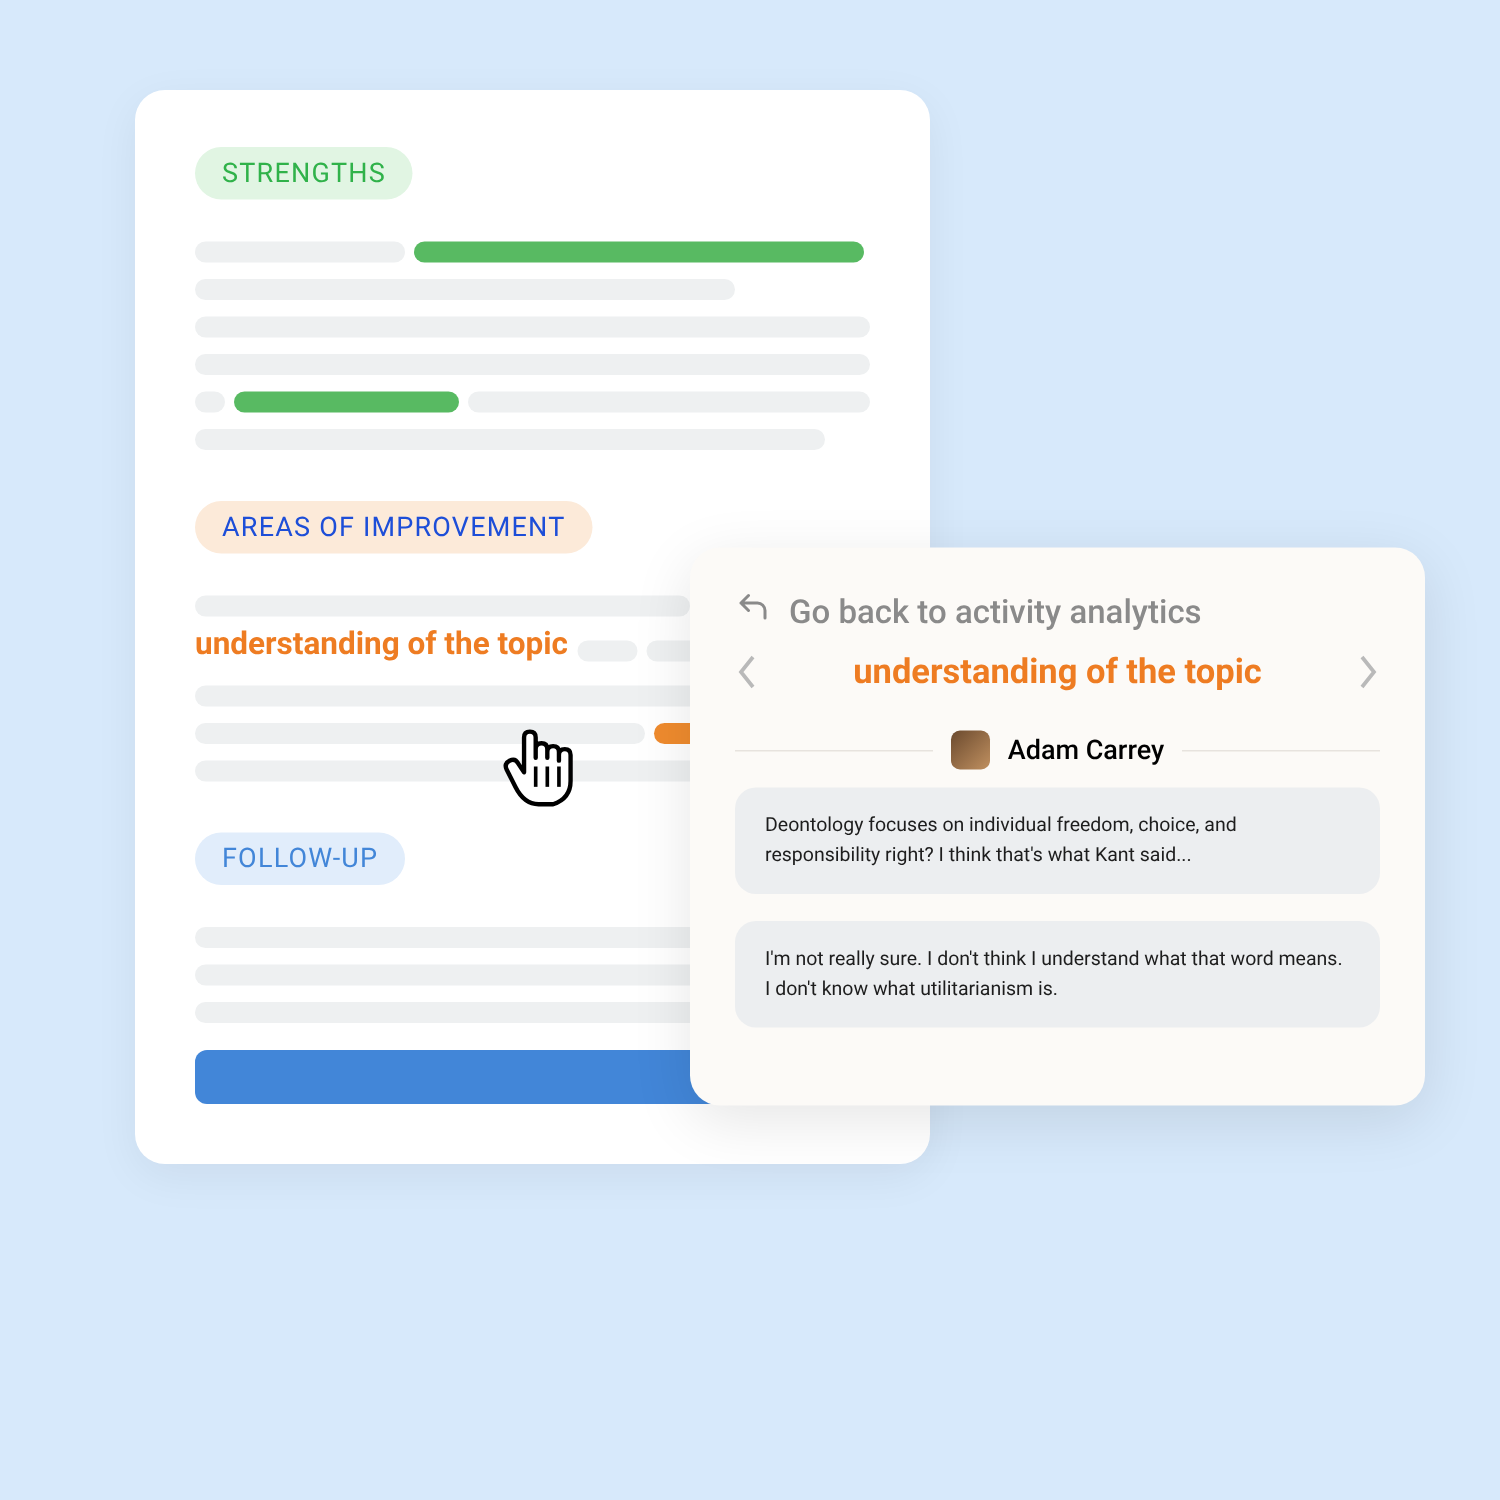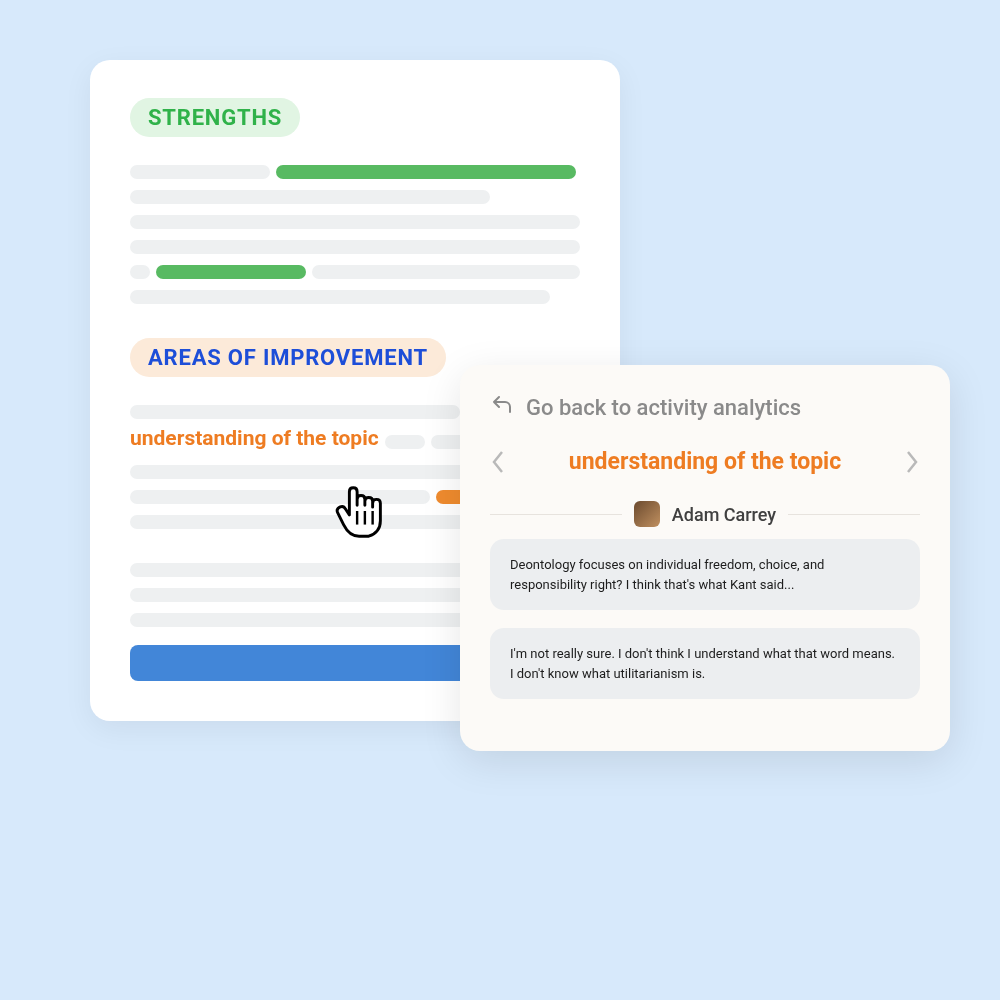--- a/index.html
+++ b/index.html
@@ -19,22 +19,22 @@
     background: #fff;
     border-radius: 20px;
     box-shadow: 0 8px 30px rgba(0,0,0,0.06);
     padding: 38px 40px 40px 40px;
   }
 
   .pill {
     display: inline-block;
     border-radius: 999px;
     padding: 7px 18px;
-    font-weight: 700;
-    font-size: 22px;
+    font-weight: 400;
+    font-size: 18px;
     letter-spacing: 0.8px;
     margin-bottom: 28px;
   }
   .pill-strengths { background: #e1f5e3; color: #30b24a; }
   .pill-improve   { background: #fcead9; color: #1d4ed8; }
   .pill-followup  { background: #e1edfb; color: #4286d8; }
 
   .lines { margin-bottom: 34px; }
   .line-row { display: flex; gap: 6px; margin-bottom: 11px; }
   .bar {
@@ -87,21 +87,21 @@
     z-index: 10;
   }
 
   .go-back {
     display: flex;
     align-items: center;
     gap: 12px;
     color: #8a8a8a;
     font-size: 22px;
     font-weight: 500;
-    margin-bottom: 26px;
+    margin-bottom: 11px;
   }
   .go-back svg { width: 24px; height: 24px; stroke: #8a8a8a; fill: none; stroke-width: 2; }
 
   .topic-row {
     display: flex;
     align-items: center;
     justify-content: space-between;
     margin-bottom: 26px;
   }
   .topic-row .title {
@@ -113,21 +113,21 @@
   }
   .chev { width: 16px; height: 26px; stroke: #b9b9b9; fill: none; stroke-width: 2.5; }
 
   .user-sep {
     display: flex;
     align-items: center;
     gap: 12px;
     margin: 12px 0 12px 0;
   }
   .user-sep .ln { flex: 1; height: 1px; background: #e7e3de; }
-  .user-sep .name { color: #404040; font-size: 18px; font-weight: 500; }
+  .user-sep .name { color: #000000; font-size: 18px; font-weight: 500; }
   .avatar {
     width: 26px; height: 26px; border-radius: 6px;
     display: inline-block;
   }
   .av1 { background: linear-gradient(135deg,#6b4a2e,#c09060); }
   .av2 { background: linear-gradient(135deg,#7f5fa0,#d0a060); }
 
   .bubble {
     background: #eceef0;
     border-radius: 14px;
@@ -187,20 +187,21 @@
       <span class="bar" style="width:300px"></span>
       <span class="bar orange" style="width:55px"></span>
       <span class="bar fill"></span>
     </div>
     <div class="line-row">
         <span class="bar fill" style="max-width:400px"></span>
       </div>
   </div>
 
   
+  <span class="pill pill-followup">FOLLOW-UP</span>
   <div class="lines" style="margin-bottom:18px">
     <div class="line-row">
         <span class="bar fill" style="max-width:420px"></span>
       </div>
     <div class="line-row">
         <span class="bar fill"></span>
       </div>
     <div class="line-row">
         <span class="bar fill" style="max-width:400px"></span>
       </div>

